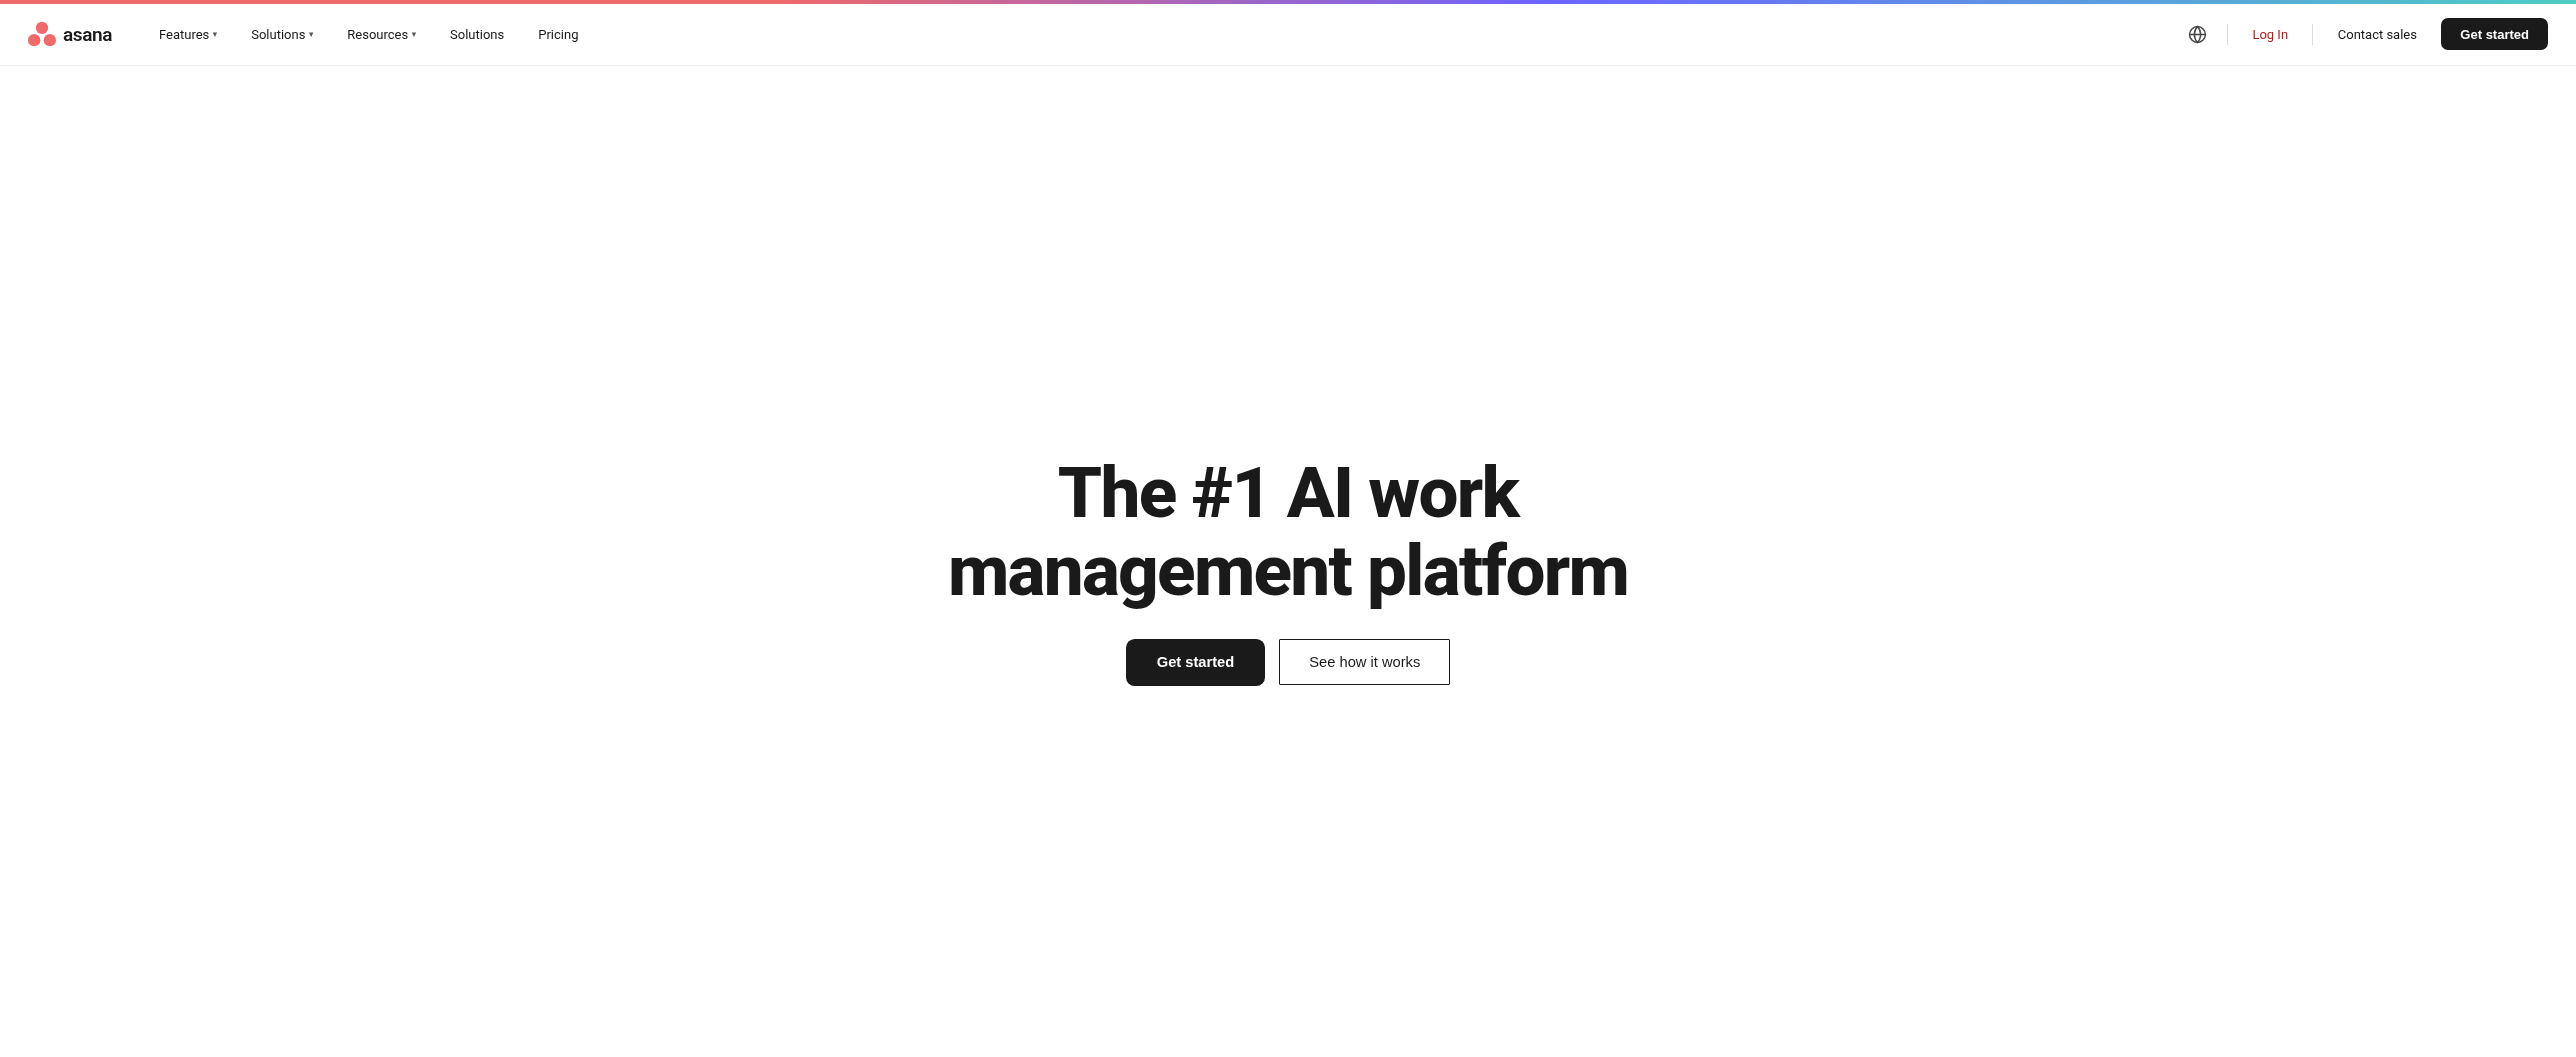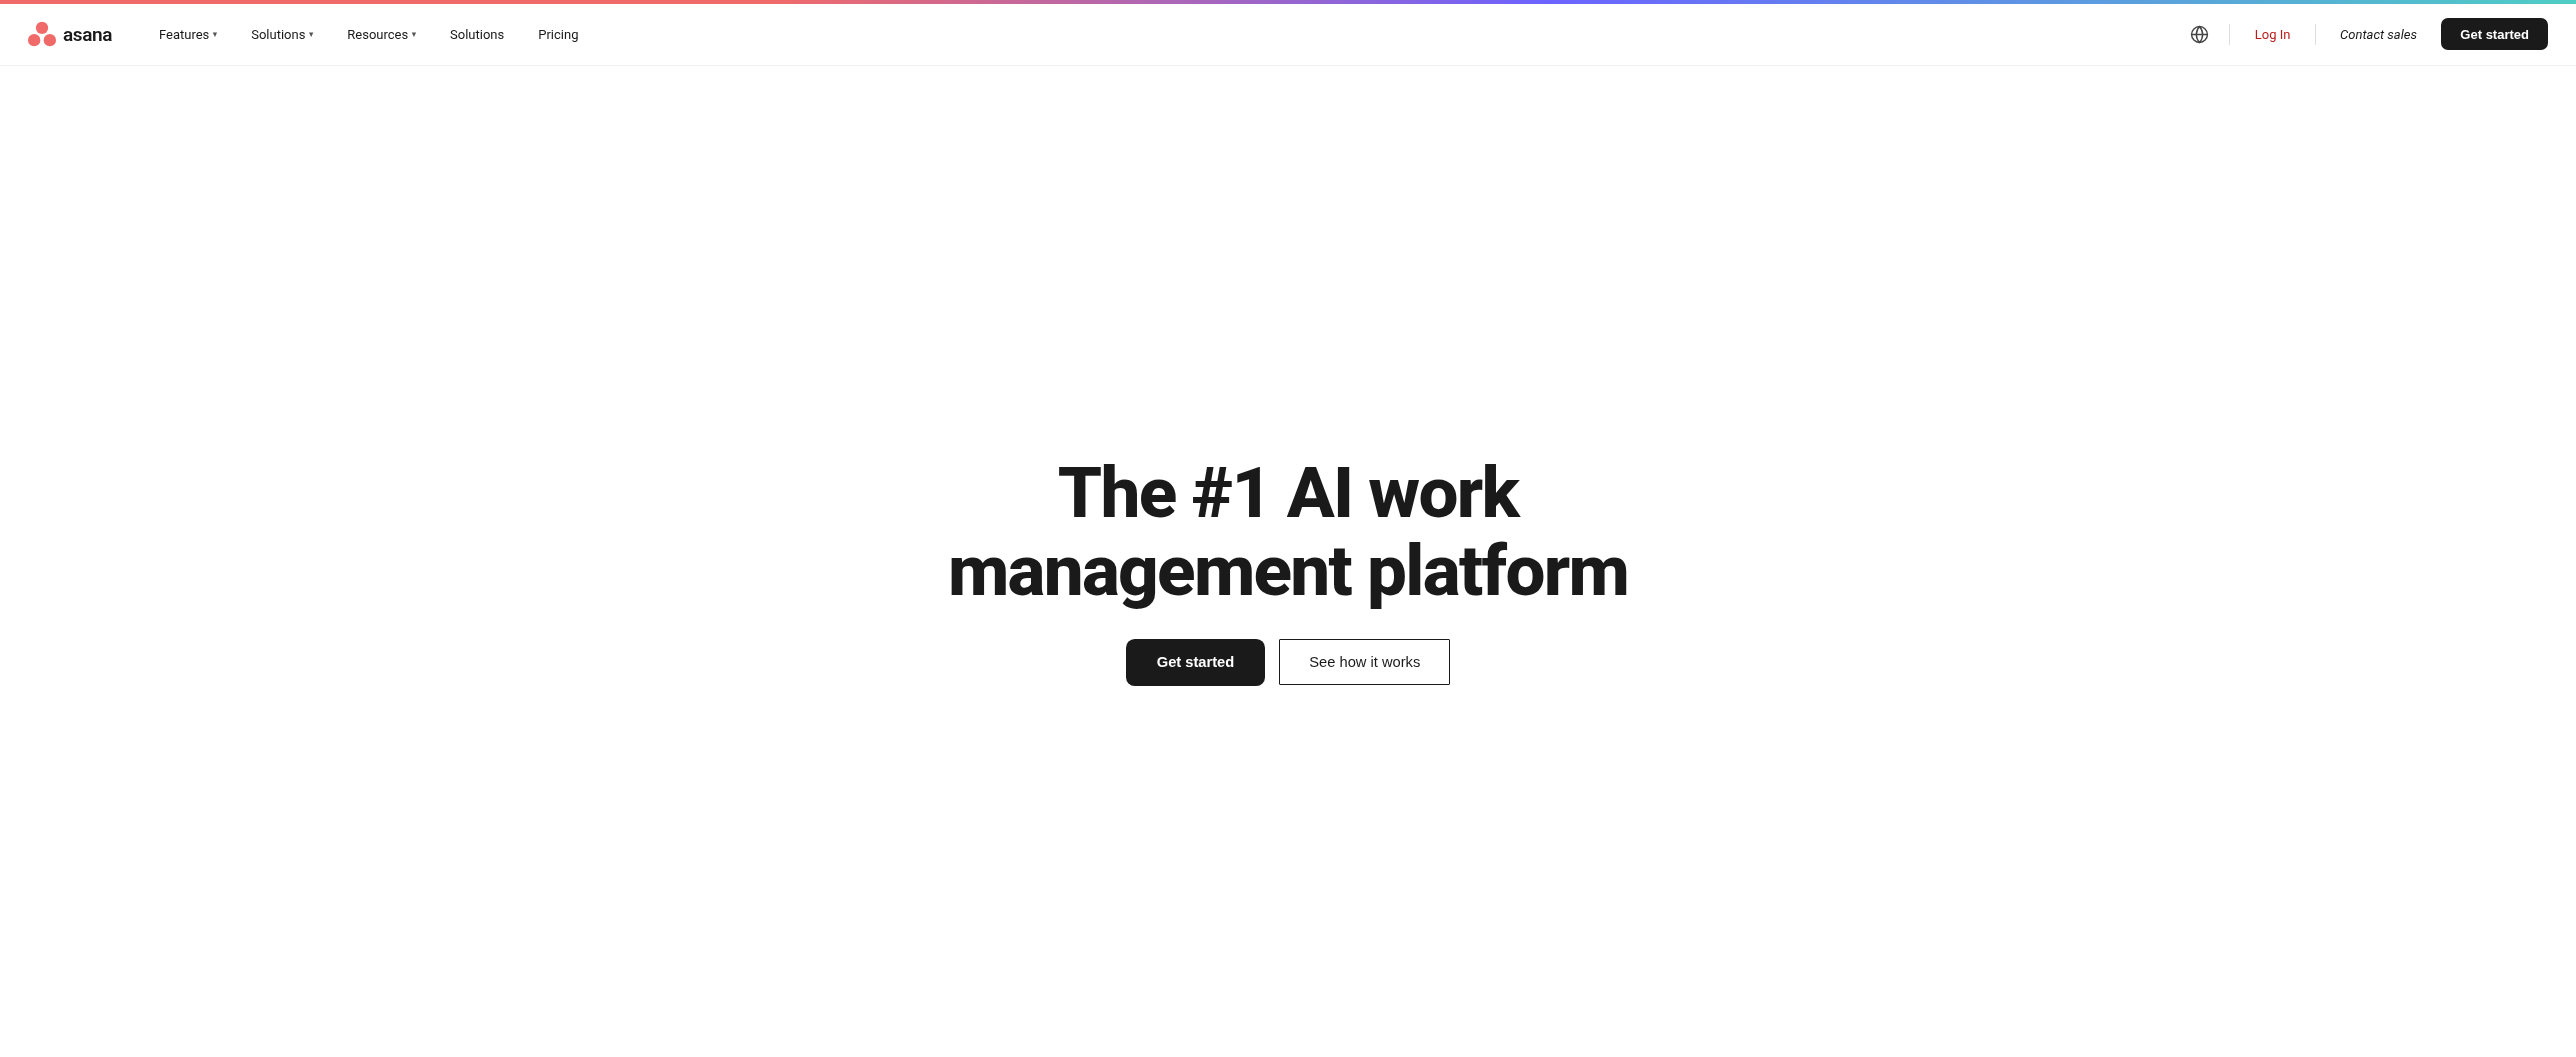--- a/index.html
+++ b/index.html
@@ -107,21 +107,20 @@
       padding: 7px 10.4px;
       border-radius: 5.2px;
     }
 
     .contact-btn {
       font-size: 13px;
       color: #1a1a1a;
       cursor: pointer;
       padding: 7px 10.4px;
       border-radius: 5.2px;
-      font-style: italic;
     }
 
     .get-started-nav {
       background: #1a1a1a;
       color: #ffffff;
       font-size: 13px;
       font-weight: 600;
       padding: 8.7px 19px;
       border-radius: 7px;
       cursor: pointer;

